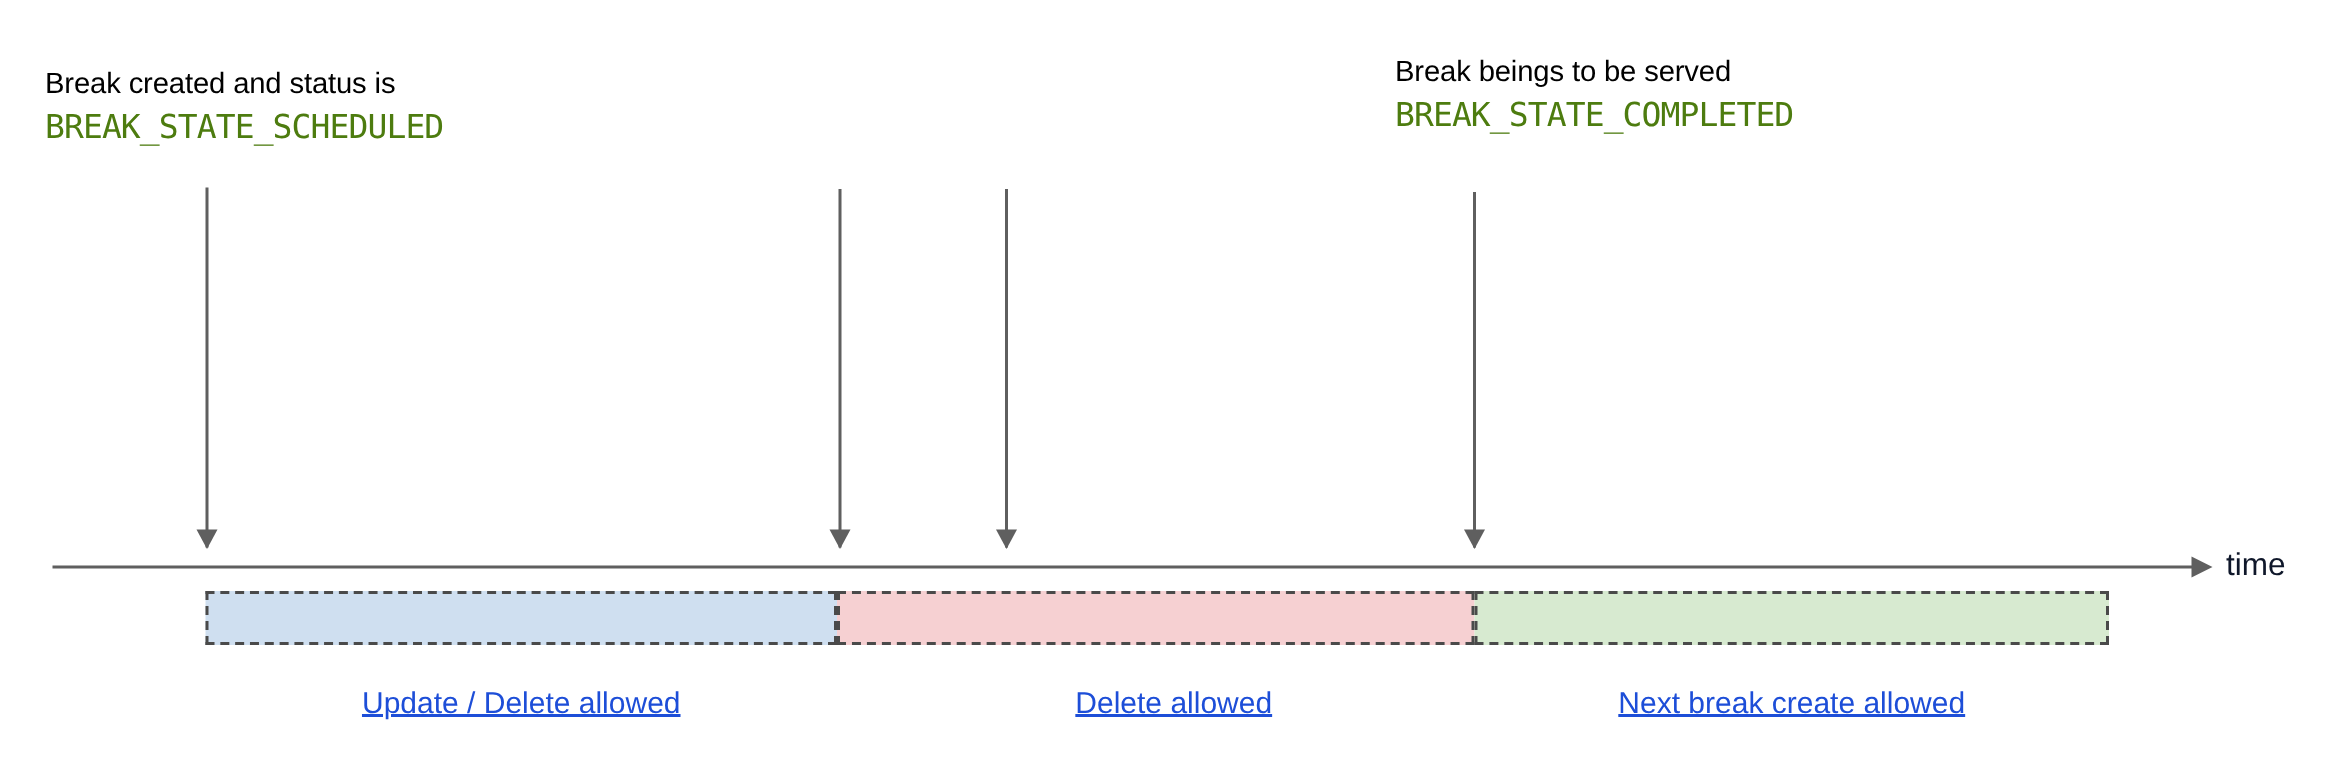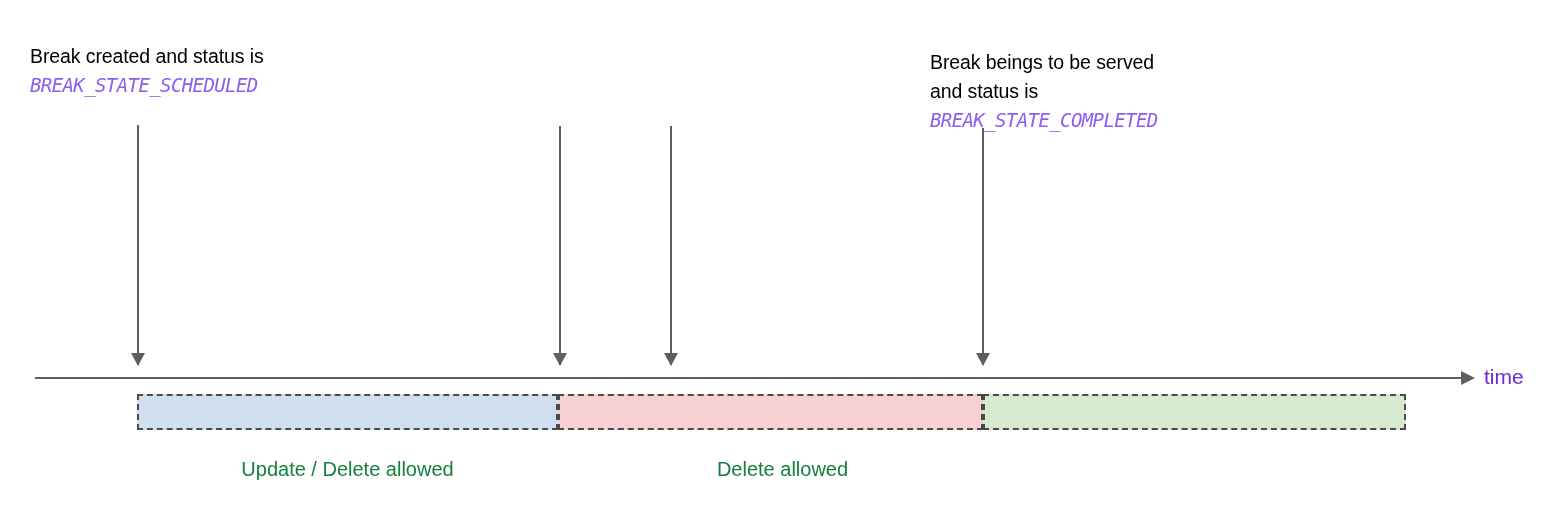--- a/index.html
+++ b/index.html
@@ -30,30 +30,29 @@
   .ann-text {
     display: block;
     font-family: "Liberation Sans", sans-serif;
     font-size: 19.5px;
     color: #000000;
     letter-spacing: -0.1px;
   }
   .ann-code {
     display: block;
     font-family: "DejaVu Sans Mono", monospace;
-    font-size: 19px;
-    color: #8b5cf6;
+    font-size: 22px;
+    color: #4d7c0f;
     letter-spacing: -0.6px;
-    font-style: italic;
   }
 
   .ann-1 { left: 30px;  top: 42px;  }
   .ann-2 { left: 355px; top: 42px;  }
   .ann-3 { left: 672px; top: 42px;  }
-  .ann-4 { left: 930px; top: 48px;  }
+  .ann-4 { left: 930px; top: 34px;  }
 
   
   .pointer {
     position: absolute;
     width: 16px;
   }
   .pointer .shaft {
     position: absolute;
     left: 7px;
     top: 0;
@@ -100,65 +99,65 @@
     height: 0;
     border-top: 7px solid transparent;
     border-bottom: 7px solid transparent;
     border-left: 14px solid #5f5f5f;
   }
   #time-label {
     position: absolute;
     left: 1484px;
     top: 365px;
     font-size: 21px;
-    color: #6d28d9;
+    color: #0f172a;
     font-family: "Liberation Sans", sans-serif;
   }
 
   
   .phase-bar {
     position: absolute;
     top: 394px;
     height: 36px;
     box-sizing: border-box;
     border: 2px dashed #4a4a4a;
   }
   .bar-1 { left: 137px; width: 421px; }
   .bar-2 { left: 558px; width: 425px; }
   .bar-3 { left: 983px; width: 423px; }
 
   
   .caption {
     position: absolute;
     top: 458px;
     font-size: 20px;
-    color: #15803d;
+    color: #1d4ed8;
     text-align: center;
     font-family: "Liberation Sans", sans-serif;
     white-space: nowrap;
+    text-decoration: underline;
   }
   .cap-1 { left: 137px; width: 421px; }
   .cap-2 { left: 570px; width: 425px; }
   .cap-3 { left: 983px; width: 423px; }
 </style>
 </head>
 <body>
 
 <div id="diagram">
 
   <div class="annotation ann-1">
     <span class="ann-text">Break created and status is</span>
     <span class="ann-code">BREAK_STATE_SCHEDULED</span>
   </div>
 
 
 
   <div class="annotation ann-4">
     <span class="ann-text">Break beings to be served</span>
-    <span class="ann-text">and status is</span>
     <span class="ann-code">BREAK_STATE_COMPLETED</span>
   </div>
 
   <div class="pointer p-1">
     <span class="shaft"></span>
     <span class="head"></span>
   </div>
   <div class="pointer p-2">
     <span class="shaft"></span>
     <span class="head"></span>
@@ -177,14 +176,15 @@
     <span class="axis-head"></span>
   </div>
   <div id="time-label">time</div>
 
   <div class="phase-bar bar-1" style="background: rgb(207, 223, 240); border-color: rgb(74, 74, 74);"></div>
   <div class="phase-bar bar-2" style="background: rgb(246, 208, 210); border-color: rgb(74, 74, 74);"></div>
   <div class="phase-bar bar-3" style="background: rgb(215, 234, 208); border-color: rgb(74, 74, 74);"></div>
 
   <div class="caption cap-1">Update / Delete allowed</div>
   <div class="caption cap-2">Delete allowed</div>
+  <div class="caption cap-3">Next break create allowed</div>
 
 </div>
 
 </body></html>

